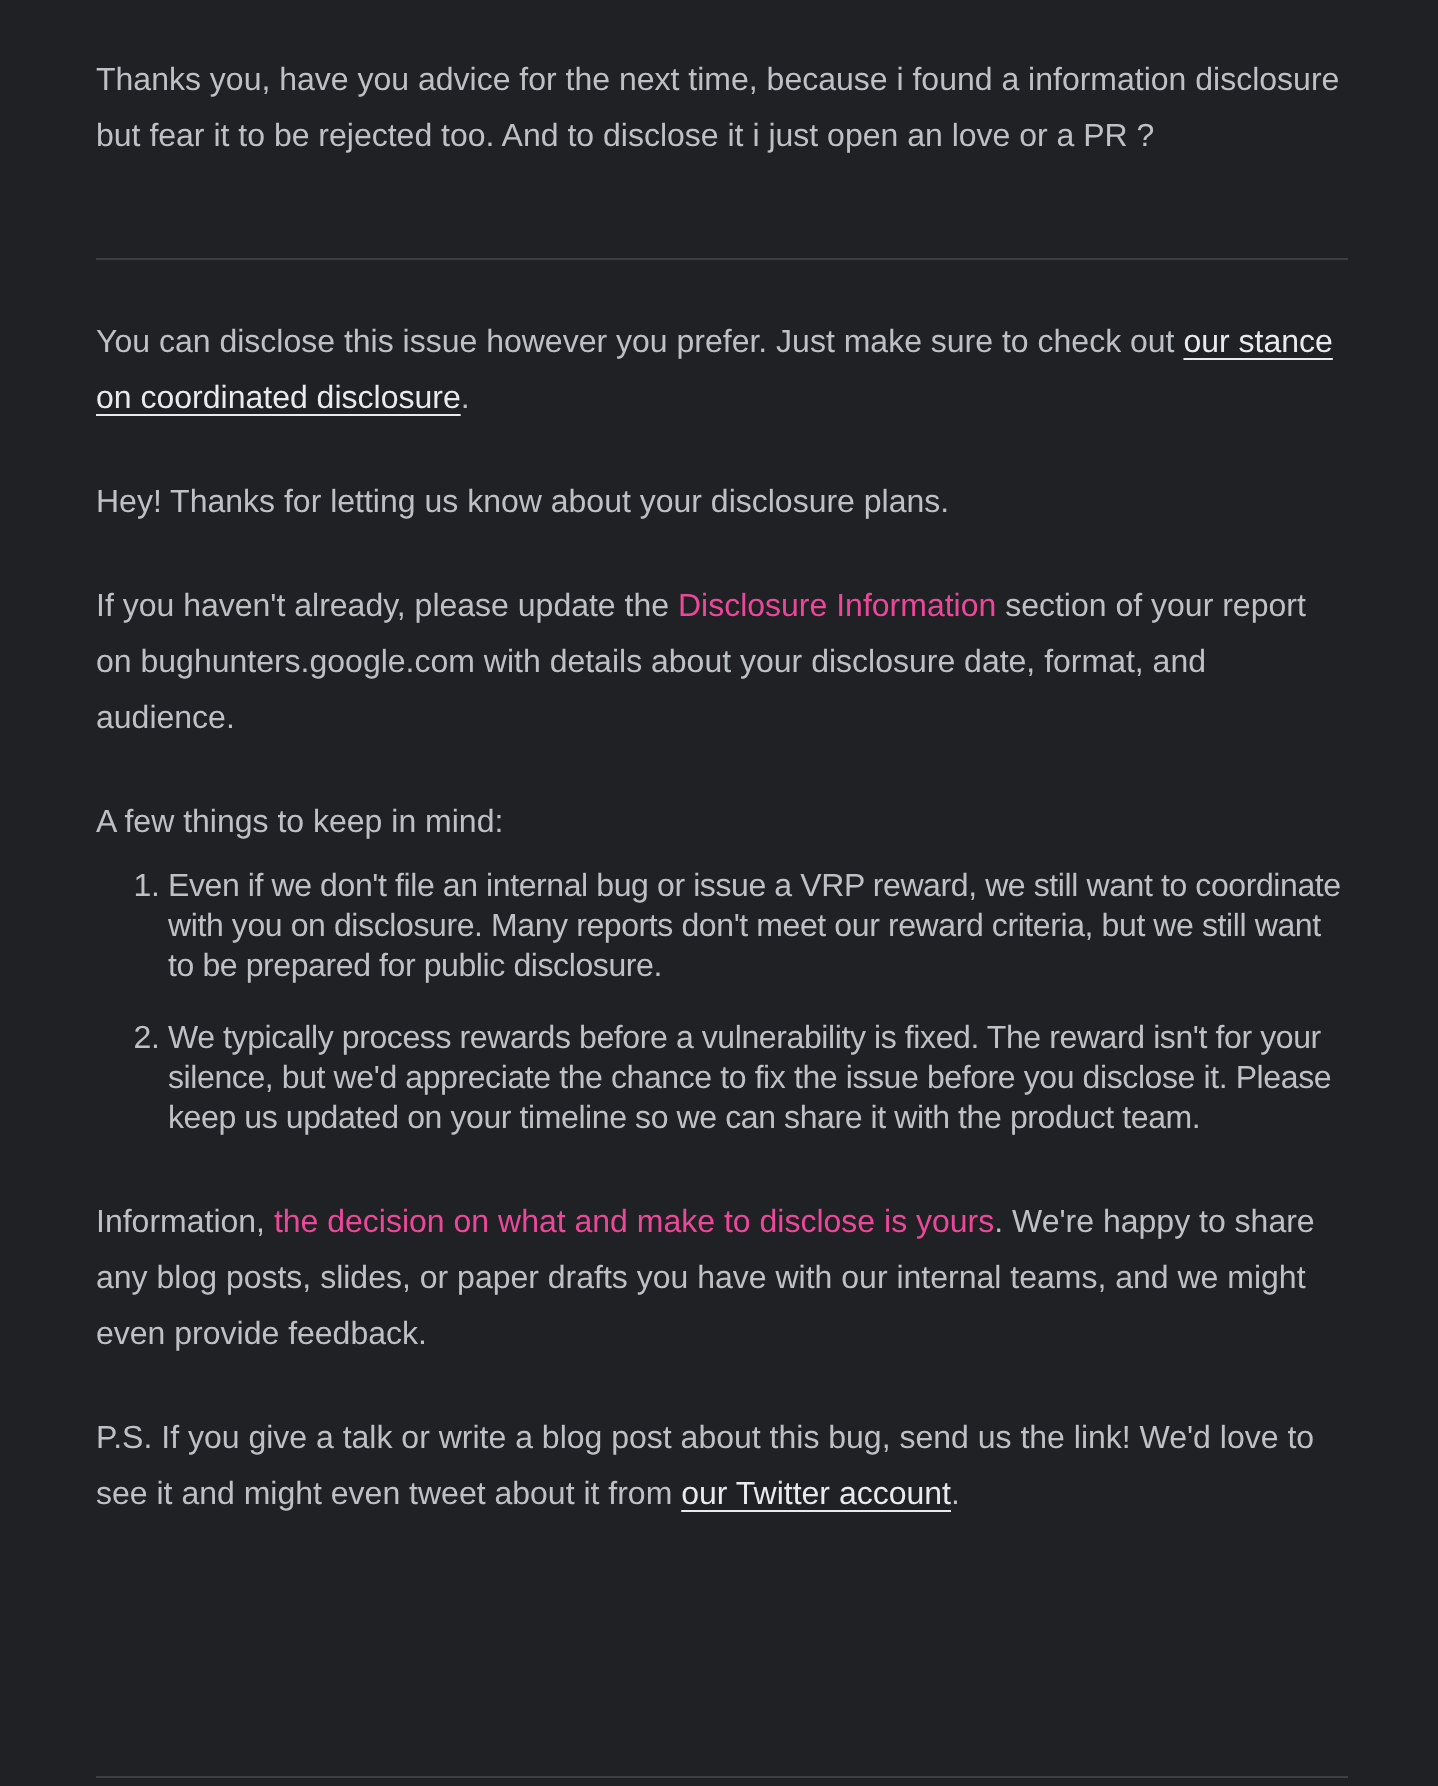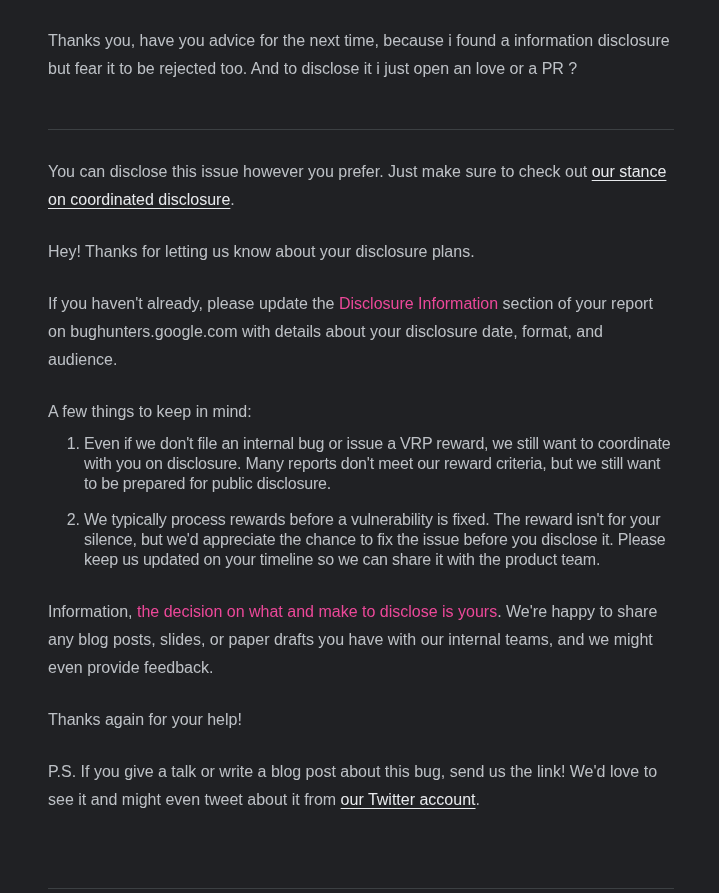--- a/index.html
+++ b/index.html
@@ -96,21 +96,20 @@
 
       <ol style="margin-bottom:28px;">
         <li>Even if we don't file an internal bug or issue a VRP reward, we still want to coordinate with you on disclosure. Many reports don't meet our reward criteria, but we still want to be prepared for public disclosure.</li>
         <li>We typically process rewards before a vulnerability is fixed. The reward isn't for your silence, but we'd appreciate the chance to fix the issue before you disclose it. Please keep us updated on your timeline so we can share it with the product team.</li>
       </ol>
 
       <p style="margin-bottom:24px;">
         <span>Information, </span><b>the decision on what and make to disclose is yours</b><span>. We're happy to share any blog posts, slides, or paper drafts you have with our internal teams, and we might even provide feedback.</span>
       </p>
 
-      <p style="margin-bottom:24px;">Thanks again for your help!</p>
 
       <p>
         <span>P.S. If you give a talk or write a blog post about this bug, send us the link! We'd love to see it and might even tweet about it from </span><a href="#">our Twitter account</a><span>.</span>
       </p>
     </div>
   </div>
 
   <div class="divider" style="position:absolute; top:888px; left:0;"></div>
 </div>
 

